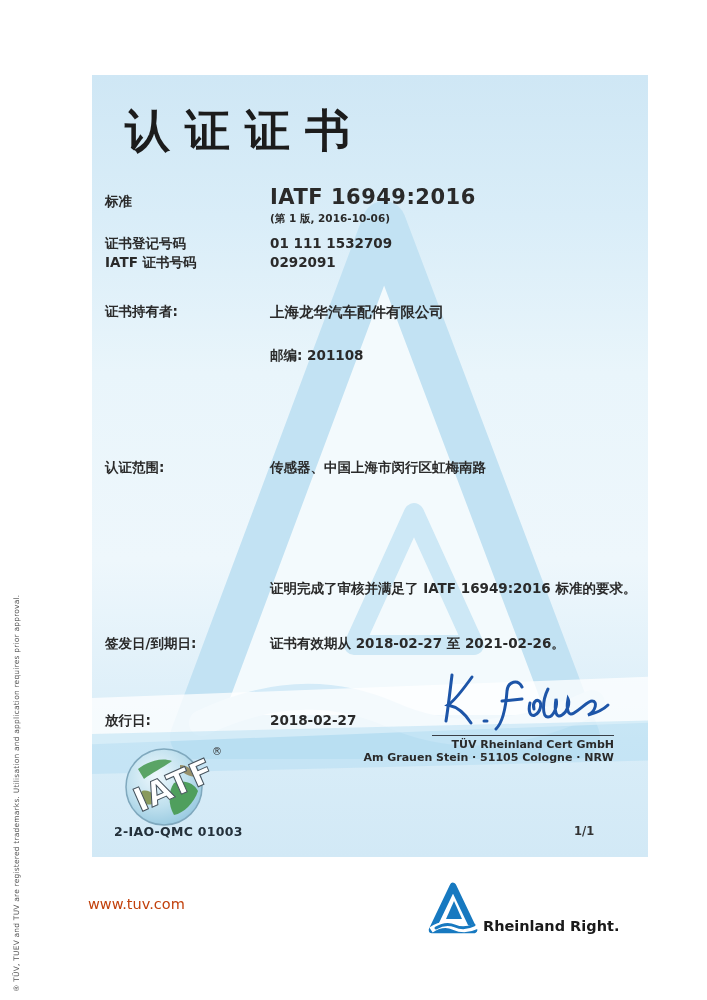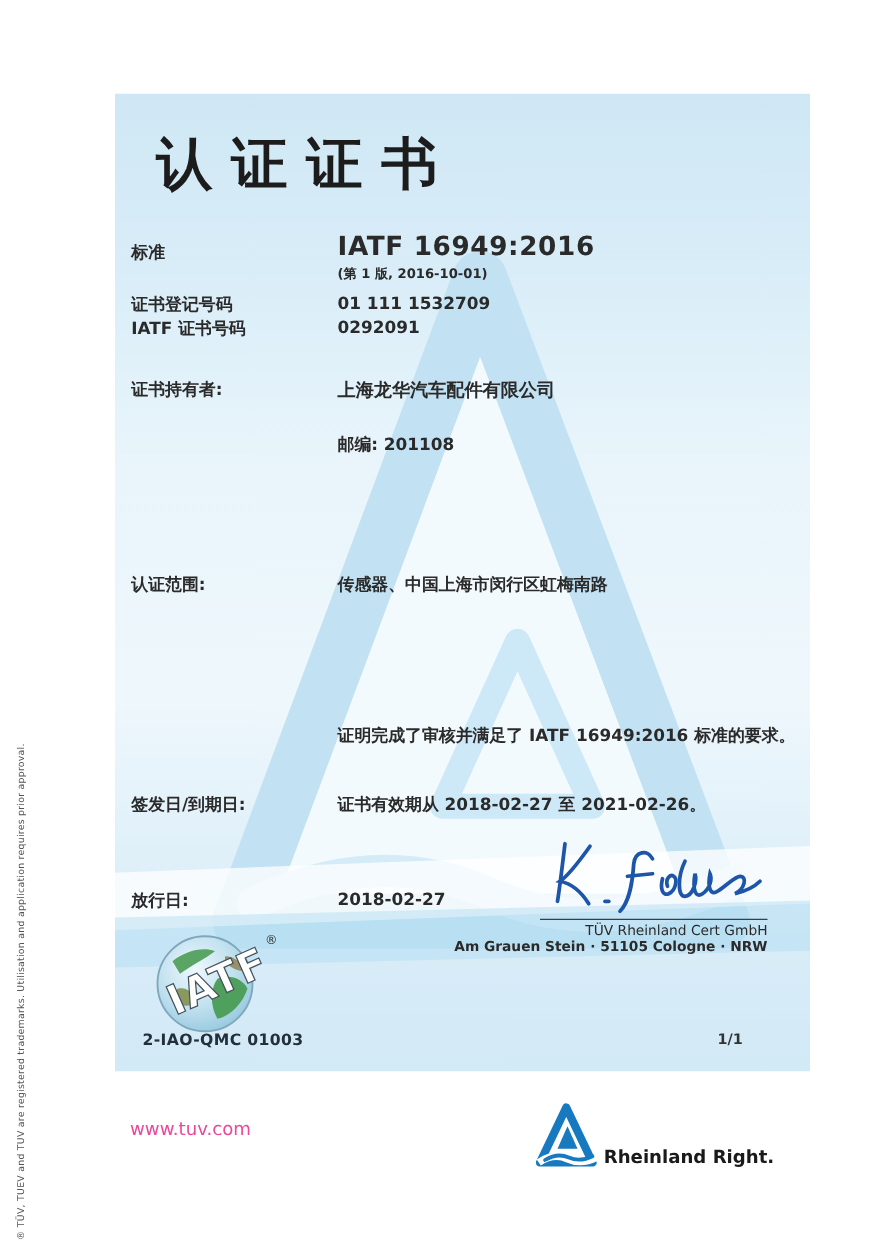--- a/index.html
+++ b/index.html
@@ -66,30 +66,30 @@
   .holder-name { top:228px; font-size:14.5px; }
   .holder-addr { top:250px; }
   .holder-zip  { top:272px; }
 
   .statement   { top:505px; font-weight:bold; }
 
   
   .sig-block { position:absolute; left:340px; top:590px; width:182px; }
   .sig-script { position:absolute; left:6px; top:-4px; }
   .sig-line { position:absolute; left:0; top:70px; width:182px; border-top:1.4px solid #3a3f47; }
-  .sig-org  { position:absolute; right:0; top:73px;  font-size:11px; font-weight:normal; color:#2a2a2a; white-space:nowrap;margin-left:36px; }
+  .sig-org  { position:absolute; right:0; top:73px;  font-size:11px; font-weight:bold; color:#2a2a2a; white-space:nowrap;margin-left:36px; }
   .sig-addr { position:absolute; right:0; top:86px;  font-size:11px; font-weight:bold; color:#2a2a2a; white-space:nowrap; }
 
   
   .iatf-logo { position:absolute; left:26px; top:668px; }
   .iatf-code { position:absolute; left:22px; top:749px; font-size:12.5px; font-weight:bold; color:#23303a; letter-spacing:.3px; }
   .page-ind  { position:absolute; left:482px; top:749px; font-size:11.5px; font-weight:bold; color:#333; }
 
   
-  .website { position:absolute; left:104px; top:896px; font-size:14.5px; color:#ec4899; }
+  .website { position:absolute; left:88px; top:896px; font-size:14.5px; color:#c2410c; }
   .brand { position:absolute; left:428px; top:882px; width:240px; }
   .brand-text { position:absolute; left:54px; top:6px; font-size:22.5px; color:#1a1a1a; white-space:nowrap; }
   .brand-text .tuv { font-weight:bold; letter-spacing:-.5px; }
   .brand-text .rhl { font-weight:normal; letter-spacing:-.5px; }
   .brand-text sup { font-size:10px; vertical-align:14px; }
   .brand-tagline { position:absolute; left:55px; top:36px; font-size:14.5px; font-weight:bold; color:#1a1a1a; }
 </style>
 </head>
 <body>
 
@@ -104,21 +104,21 @@
   </svg>
 
   <div class="swoosh1"></div>
   <div class="swoosh2"></div>
 
   <div class="content">
     <div class="title">认证证书</div>
 
     <div class="label" style="top:118px">标准</div>
     <div class="value std-value">IATF 16949:2016</div>
-    <div class="value std-edition">(第 1 版, 2016-10-01)</div>
+    <div class="value std-edition">(第 1 版, 2016-10-06)</div>
 
     <div class="label" style="top:160px">证书登记号码</div>
     <div class="value" style="top:160px">01 111 1532709</div>
 
     <div class="label" style="top:179px">IATF 证书号码</div>
     <div class="value" style="top:179px">0292091</div>
 
     <div class="label" style="top:228px">证书持有者:</div>
     <div class="value holder-name">上海龙华汽车配件有限公司</div>
     <div class="value holder-zip">邮编: 201108</div>

